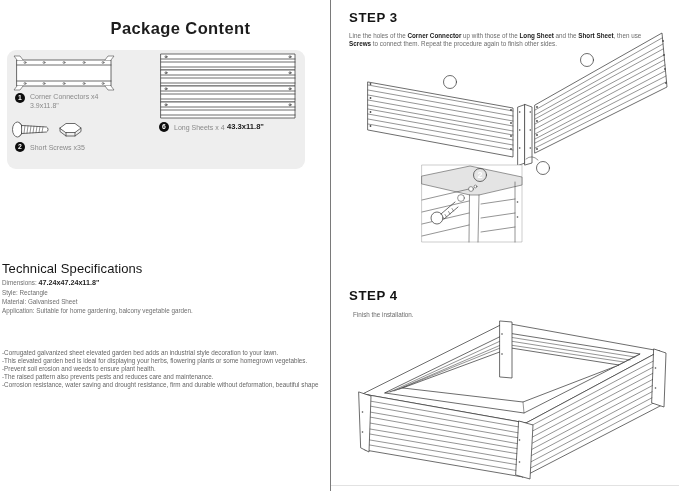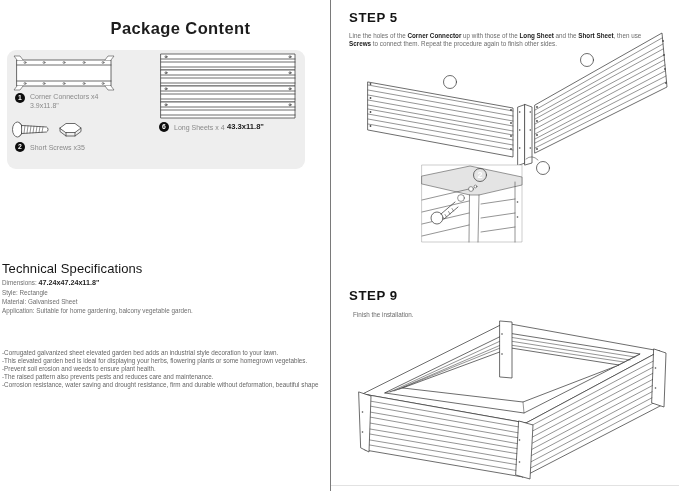--- a/index.html
+++ b/index.html
@@ -120,21 +120,21 @@
   <div class="abs specline" style="left:2px;top:306px;">Application: Suitable for home gardening, balcony vegetable garden.</div>
 
   <div class="abs featline" style="left:2px;top:349px;">-Corrugated galvanized sheet elevated garden bed adds an industrial style decoration to your lawn.</div>
   <div class="abs featline" style="left:2px;top:357px;">-This elevated garden bed is ideal for displaying your herbs, flowering plants or some homegrown vegetables.</div>
   <div class="abs featline" style="left:2px;top:365px;">-Prevent soil erosion and weeds to ensure plant health.</div>
   <div class="abs featline" style="left:2px;top:373px;">-The raised pattern also prevents pests and reduces care and maintenance.</div>
   <div class="abs featline" style="left:2px;top:381px;">-Corrosion resistance, water saving and drought resistance, firm and durable without deformation, beautiful shape</div>
 
   <div class="abs divider" style="left:330px;top:0;width:1.3px;height:491px;"></div>
 
-  <div class="abs steph" style="left:349px;top:10px;">STEP 5</div>
+  <div class="abs steph" style="left:349px;top:10px;">STEP 3</div>
 
   <div class="abs para" style="left:349px;top:32px;width:300px;">
     <span>Line the holes of the </span><span class="b">Corner Connector</span><span> up with those of the </span><span class="b">Long Sheet</span><span> and the </span><span class="b">Short Sheet</span><span>, then use </span><span class="b">Screws</span><span> to connect them. Repeat the procedure again to finish other sides.</span>
   </div>
 
   <svg class="abs lineart" style="left:345px;top:28px;" width="330" height="222" viewBox="0 0 330 222">
 
     <path class="fw" d="M23 54 L168 80 L168 129 L23 102 Z"></path>
     <path class="thin" d="M23 57 L168 83 M23 62 L168 88 M23 67 L168 93 M23 72 L168 98 M23 77 L168 103 M23 81 L168 107 M23 86 L168 112 M23 91 L168 117 M23 96 L168 122"></path>
     <circle class="dot" cx="25.5" cy="56" r=".9"></circle>
@@ -189,21 +189,21 @@
       <text class="callout-num" x="105" y="54" text-anchor="middle" dy=".35em">6</text>
       <circle class="callout-circle" cx="242" cy="32" r="6.5"></circle>
       <text class="callout-num" x="242" y="32" text-anchor="middle" dy=".35em">6</text>
       <circle class="callout-circle" cx="198" cy="140" r="6.5"></circle>
       <text class="callout-num" x="198" y="140" text-anchor="middle" dy=".35em">1</text>
       <circle class="callout-circle" cx="135" cy="147" r="6.5"></circle>
       <text class="callout-num" x="135" y="147" text-anchor="middle" dy=".35em">2</text>
     </g>
   </svg>
 
-  <div class="abs steph" style="left:349px;top:288px;">STEP 9</div>
+  <div class="abs steph" style="left:349px;top:288px;">STEP 4</div>
   <div class="abs para" style="left:353px;top:311px;">Finish the installation.</div>
 
   <svg class="abs lineart" style="left:343px;top:318px;" width="332" height="167" viewBox="0 0 332 167">
 
     <path class="fw" d="M162 5 L317 33 L183 105 L20 76 Z"></path>
     <path class="fw" d="M165 15 L297 36 L181 95 L42 75 Z"></path>
     <path class="fw" d="M168 30 L276 47 L180 84 L60 70 Z"></path>
     <path class="thin" d="M165 15 L168 30 M42 75 L60 70 M297 36 L276 47 M181 95 L180 84"></path>
     <path class="thin" d="M166 19 L47 74 M167 23 L51 73 M167 26 L56 71"></path>
     <path class="thin" d="M166 19 L292 39 M167 23 L287 42 M167 27 L281 44"></path>

